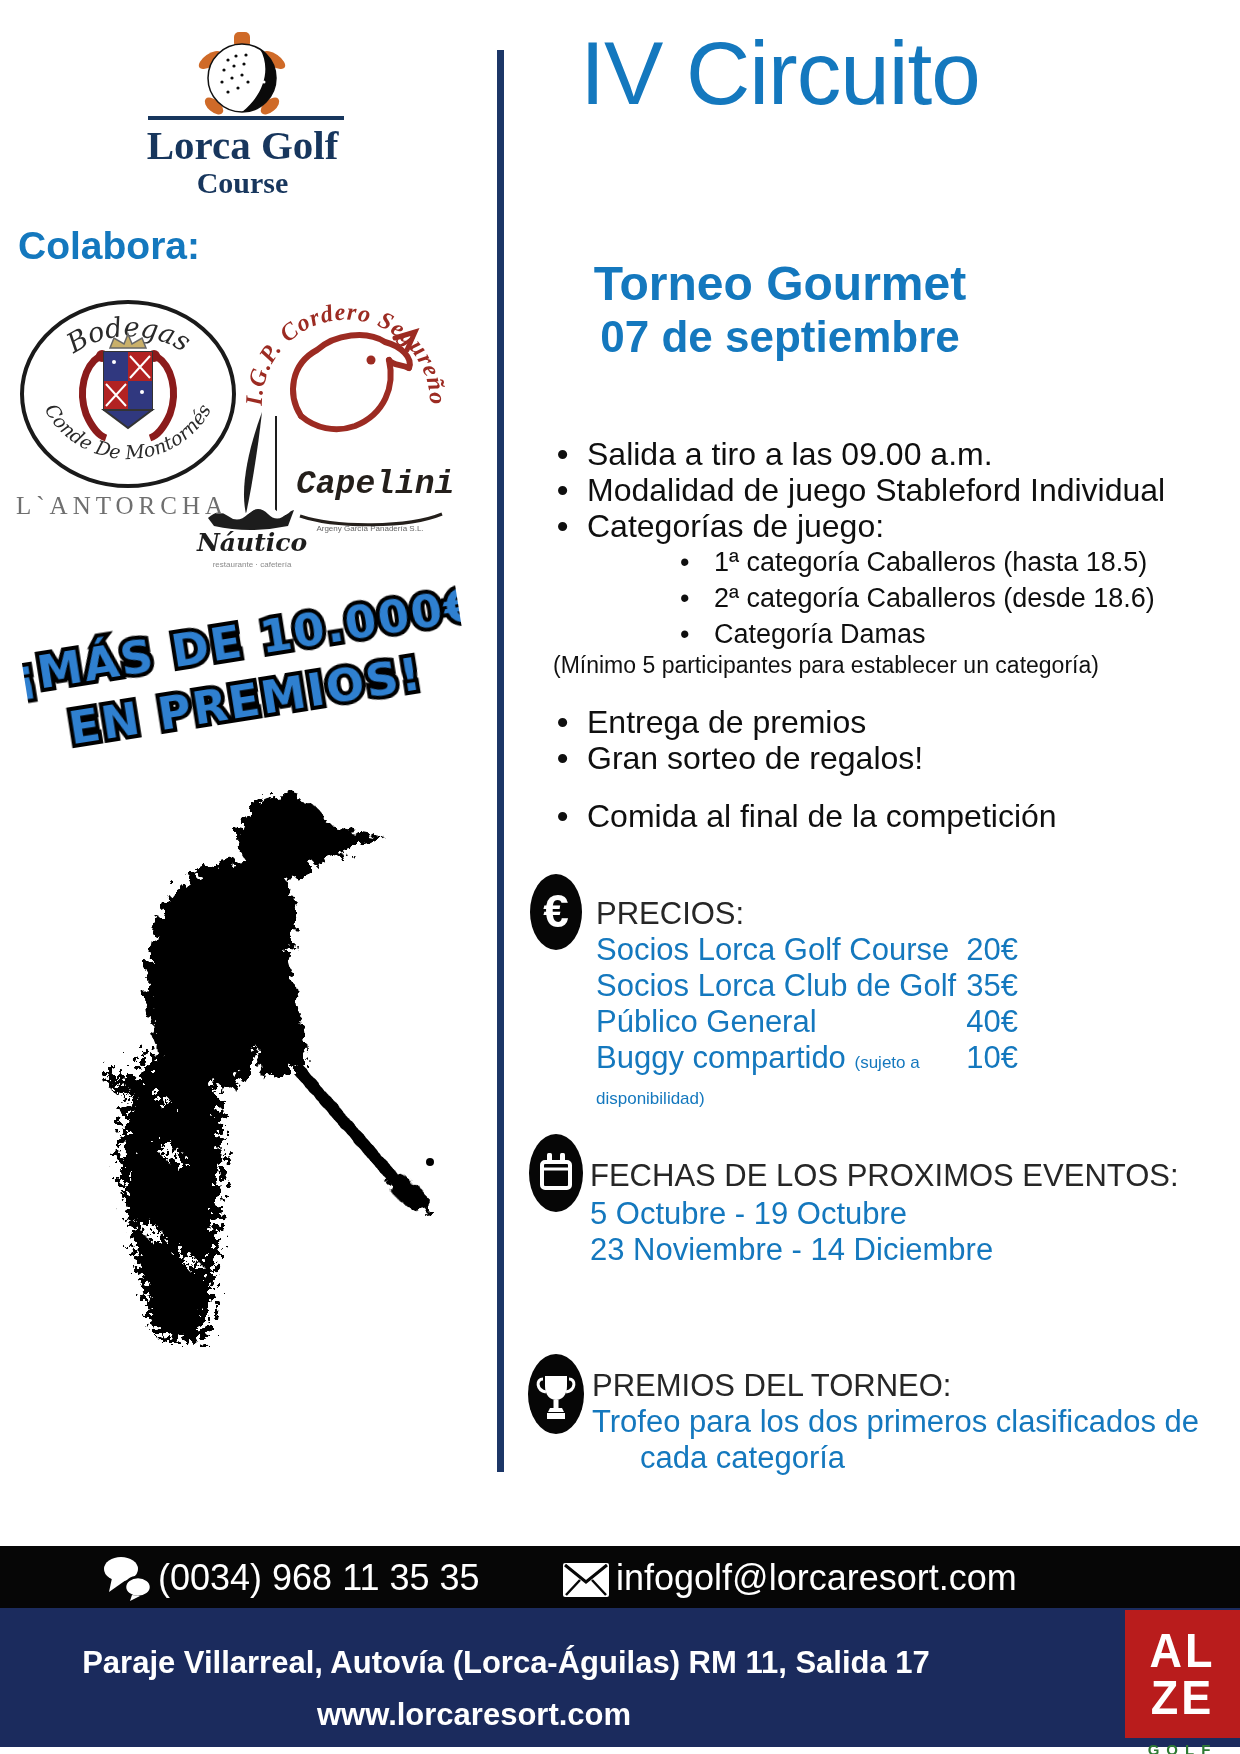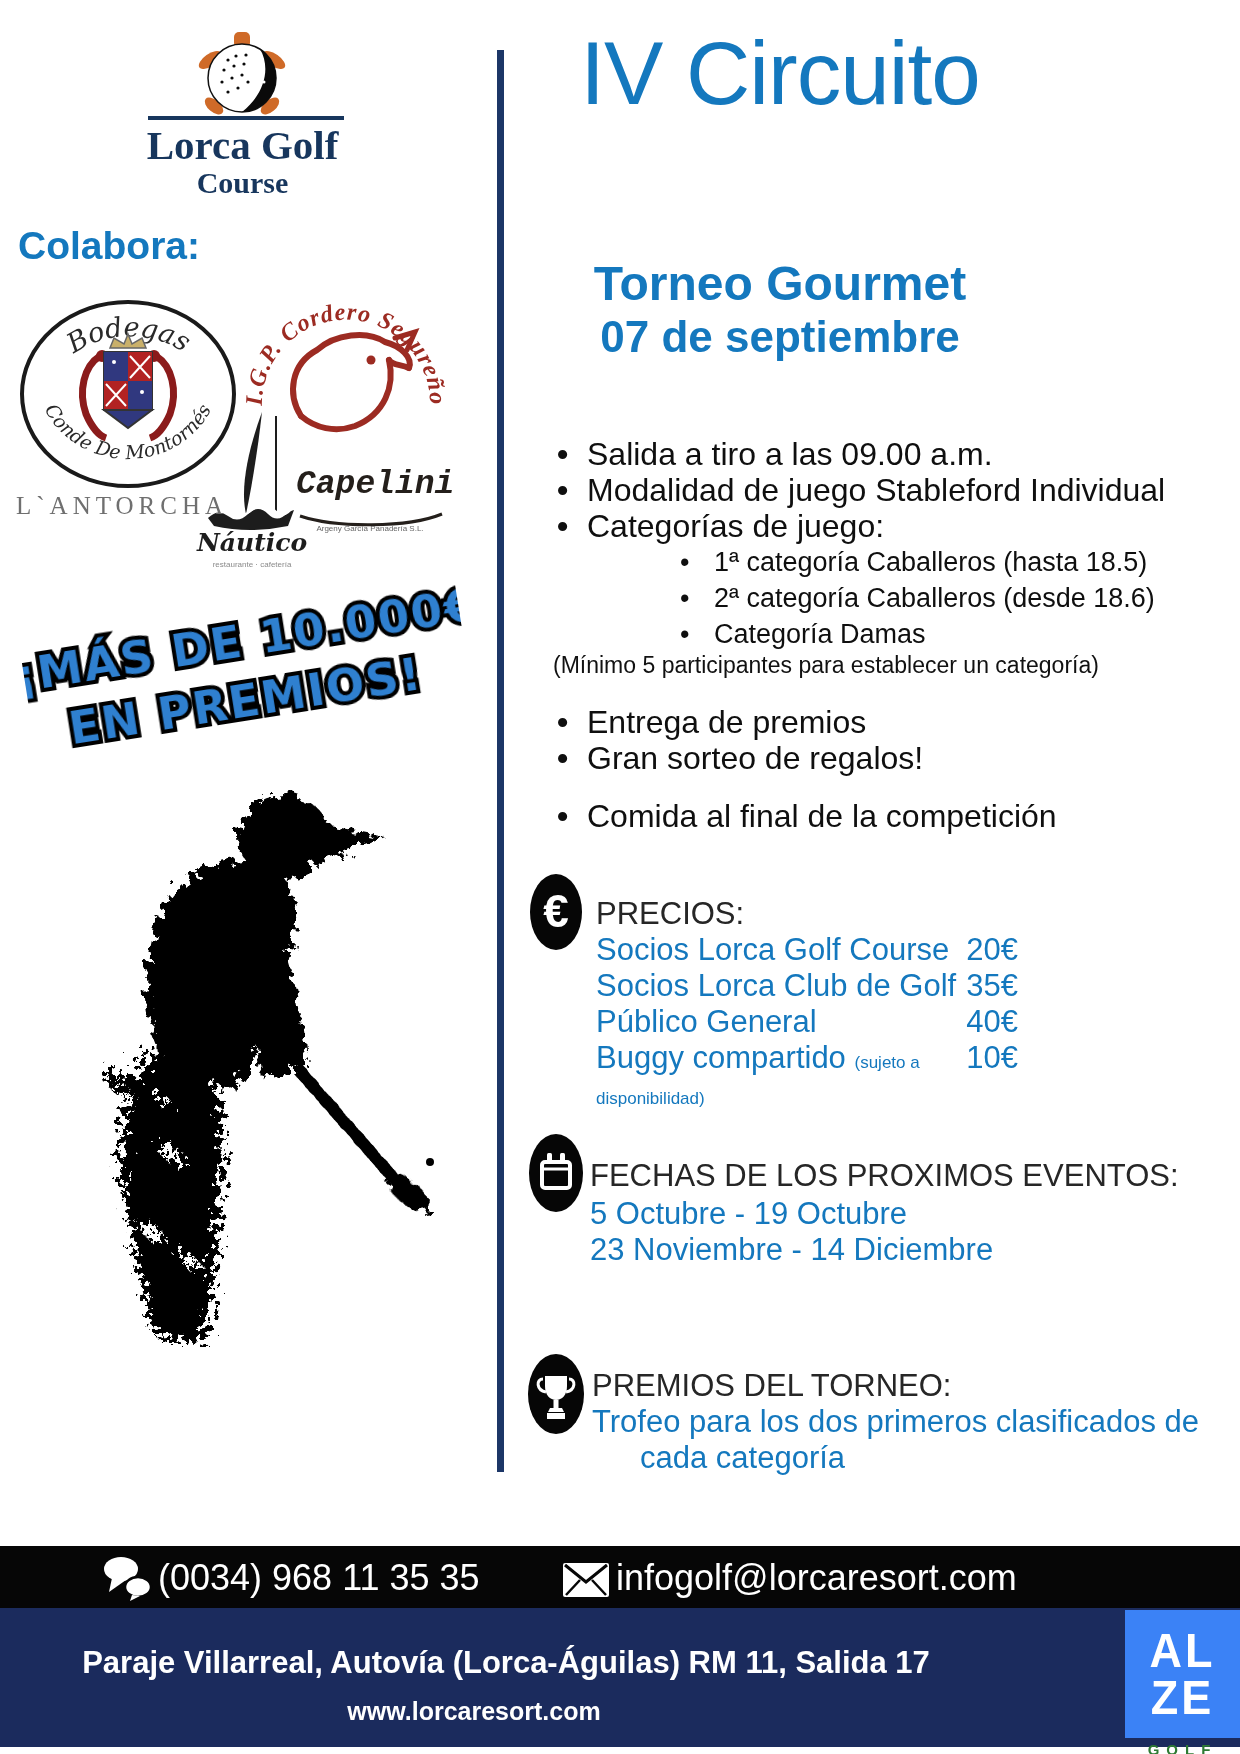--- a/index.html
+++ b/index.html
@@ -43,22 +43,22 @@
   .price-row .price{position:absolute;right:0;top:0;}
   .price-row .small-note{font-size:17px;}
   .euro-glyph{position:absolute;left:530px;top:884px;width:52px;text-align:center;
     font-size:46px;font-weight:bold;color:#fff;}
   
   .bar-black{left:0;top:1546px;width:1240px;height:62px;background:#060606;}
   .phone{left:158px;top:1556px;font-size:36px;color:#fff;line-height:44px;}
   .email{left:616px;top:1556px;font-size:36px;color:#fff;line-height:44px;}
   .bar-navy{left:0;top:1608px;width:1240px;height:139px;background:#1B2B5D;}
   .address{left:0;top:1645px;width:1012px;text-align:center;font-size:31px;font-weight:bold;color:#fff;}
-  .web{left:0;top:1697px;width:948px;text-align:center;font-size:25px;font-weight:bold;color:#fff;}
-  .alze-box{left:1125px;top:1610px;width:115px;height:128px;background:#3b82f6;
+  .web{left:0;top:1697px;width:948px;text-align:center;font-size:31px;font-weight:bold;color:#fff;}
+  .alze-box{left:1125px;top:1610px;width:115px;height:128px;background:#b91c1c;
     display:flex;flex-direction:column;align-items:center;justify-content:center;}
   .alze-line{font-size:45px;font-weight:bold;color:#fff;line-height:47px;letter-spacing:3px;
     font-family:"Liberation Sans",sans-serif;transform:scaleY(1.05);}
   .alze-sub{left:1125px;top:1741px;width:115px;text-align:center;font-size:15px;font-weight:bold;
     color:#2E7B33;letter-spacing:7px;}
 </style>
 </head>
 <body>
 
 <div id="page">

